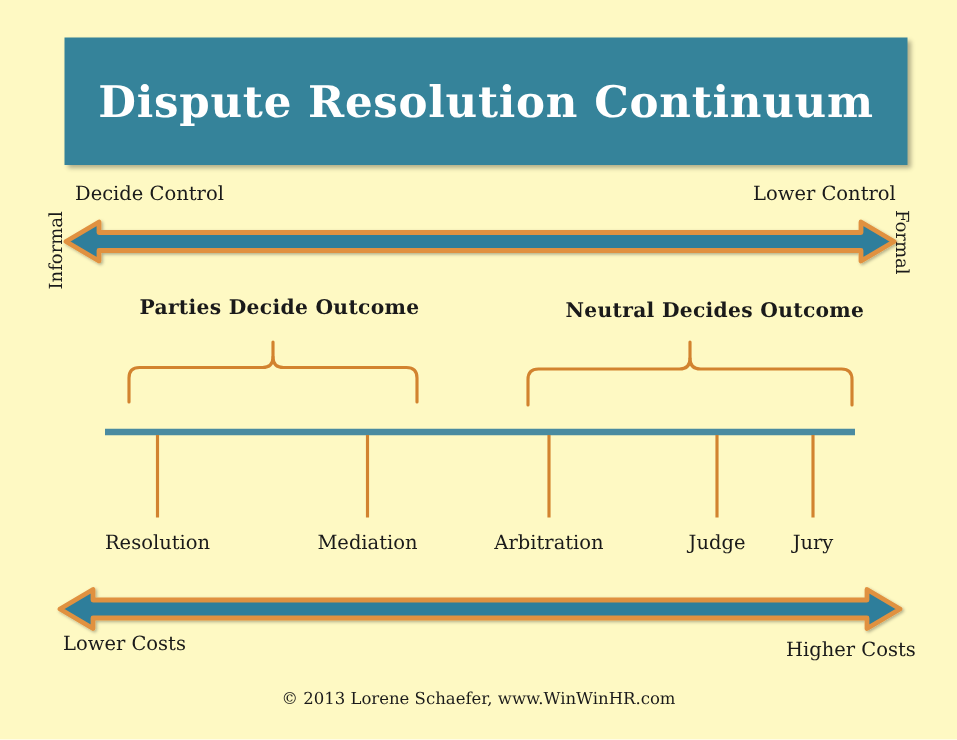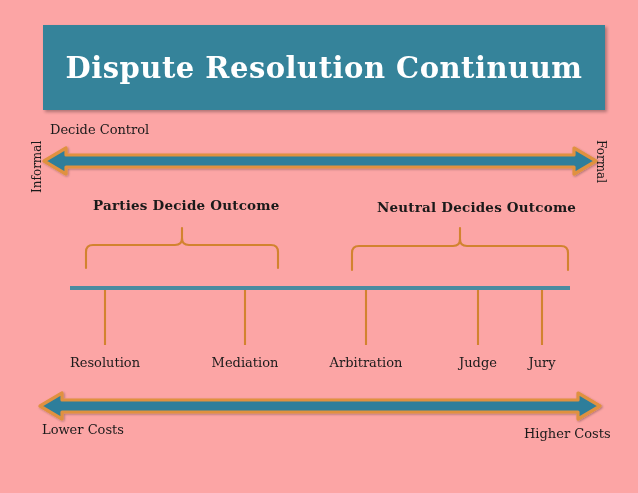--- a/index.html
+++ b/index.html
@@ -7,21 +7,21 @@
     padding: 0;
     background: #ffffff;
   }
   body {
     font-family: "DejaVu Serif", serif;
   }
   #canvas {
     position: relative;
     width: 638px;
     height: 493px;
-    background: #fca5a5;
+    background: #fef9c3;
     overflow: hidden;
   }
 
   
   .title-banner {
     position: absolute;
     left: 43px;
     top: 25px;
     width: 562px;
     height: 85px;
@@ -117,30 +117,32 @@
 </head>
 <body>
 
 <div id="canvas">
 
   <div class="title-banner">
     <div class="title-text">Dispute Resolution Continuum</div>
   </div>
 
   <div class="lbl lbl-plain" id="higher-control">Decide Control</div>
+  <div class="lbl lbl-plain" id="lower-control">Lower Control</div>
 
   <div class="vlabel" id="informal-label">Informal</div>
   <div class="vlabel" id="formal-label">Formal</div>
 
   <div class="lbl lbl-bold" id="neutral-label">Neutral Decides Outcome</div>
   <div class="lbl lbl-bold" id="parties-label">Parties Decide Outcome</div>
 
   <div class="lbl lbl-plain" id="lower-costs">Lower Costs</div>
   <div class="lbl lbl-plain" id="higher-costs">Higher Costs</div>
 
+  <div class="lbl lbl-small" id="copyright">© 2013 Lorene Schaefer, www.WinWinHR.com</div>
 
   <div id="tick-labels">
       <div class="tick-label" style="left: 105px;">Resolution</div>
       <div class="tick-label" style="left: 245px;">Mediation</div>
       <div class="tick-label" style="left: 366px;">Arbitration</div>
       <div class="tick-label" style="left: 478px;">Judge</div>
       <div class="tick-label" style="left: 542px;">Jury</div>
     </div>
 
   <svg id="graphics" width="638" height="493" viewBox="0 0 638 493">

